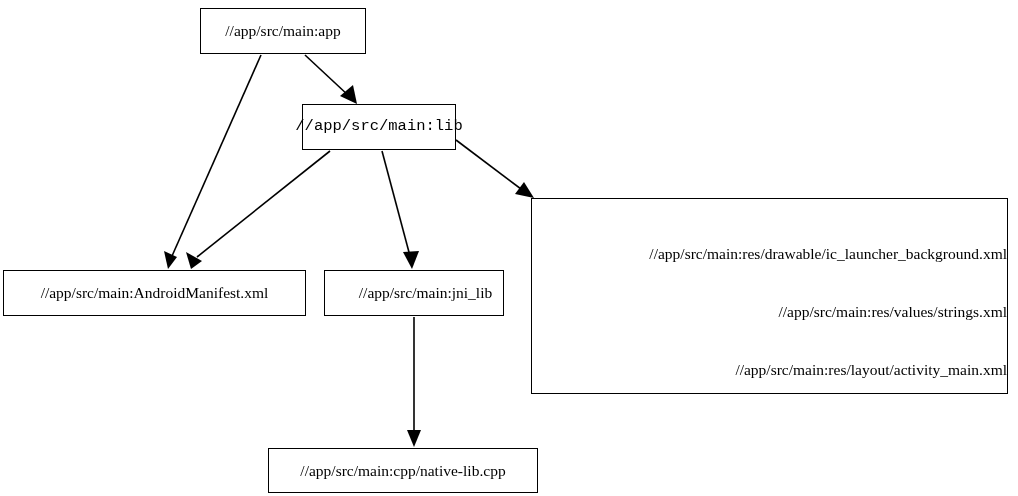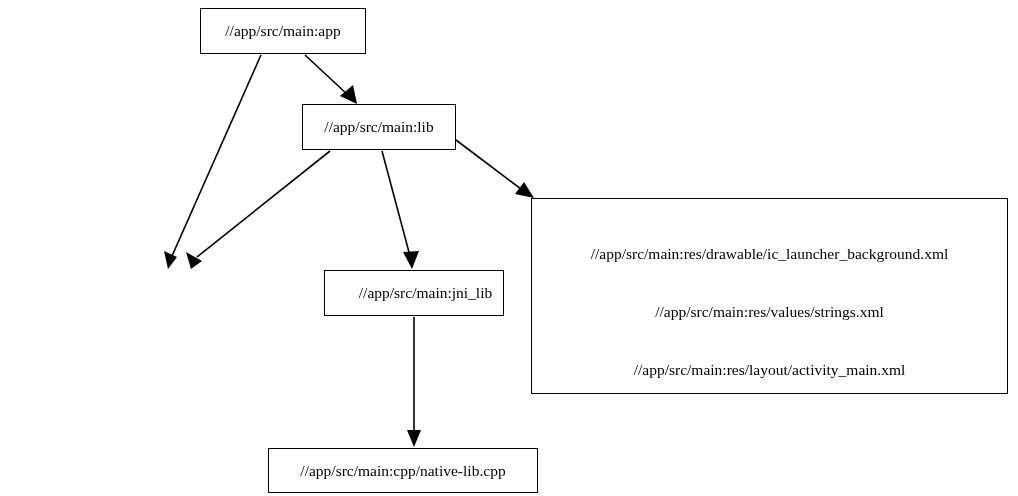--- a/index.html
+++ b/index.html
@@ -38,25 +38,25 @@
     line-height: 19.4px;
     white-space: pre;
     color: #000000;
   }
   .node.multiline {
     display: block;
     padding-top: 6px;
   }
   .node.multiline .line {
     display: block;
-    text-align: center;
+    text-align: right;
     white-space: pre;
   }
   #node-app      { left: 200px; top: 8px;   width: 166px; height: 46px; }
-  #node-lib      { left: 302px; top: 104px; width: 154px; height: 46px; }
+  #node-lib      { left: 302px; top: 104px; width: 154px; height: 46px; font-family: Liberation Mono, monospace; }
   #node-manifest { left: 3px;   top: 270px; width: 303px; height: 46px; }
   #node-jnilib   { left: 324px; top: 270px; width: 180px; height: 46px; padding-left: 23px; }
   #node-res      { left: 531px; top: 198px; width: 477px; height: 196px; }
   #node-cpp      { left: 268px; top: 448px; width: 270px; height: 45px; }
 </style>
 </head>
 <body>
 
 <div id="canvas">
 
@@ -80,20 +80,23 @@
   </svg>
 
   <div class="node" id="node-app">
     <span>//app/src/main:app</span>
   </div>
 
   <div class="node" id="node-lib">
     <span>//app/src/main:lib</span>
   </div>
 
+  <div class="node" id="node-manifest">
+    <span>//app/src/main:AndroidManifest.xml</span>
+  </div>
 
   <div class="node" id="node-jnilib">
     <span>//app/src/main:jni_lib</span>
   </div>
 
   <div class="node multiline" id="node-res">
     <span class="line">//app/src/main:res/drawable/ic_launcher_background.xml</span>
     <span class="line">//app/src/main:res/values/strings.xml</span>
     <span class="line">//app/src/main:res/layout/activity_main.xml</span>
     

